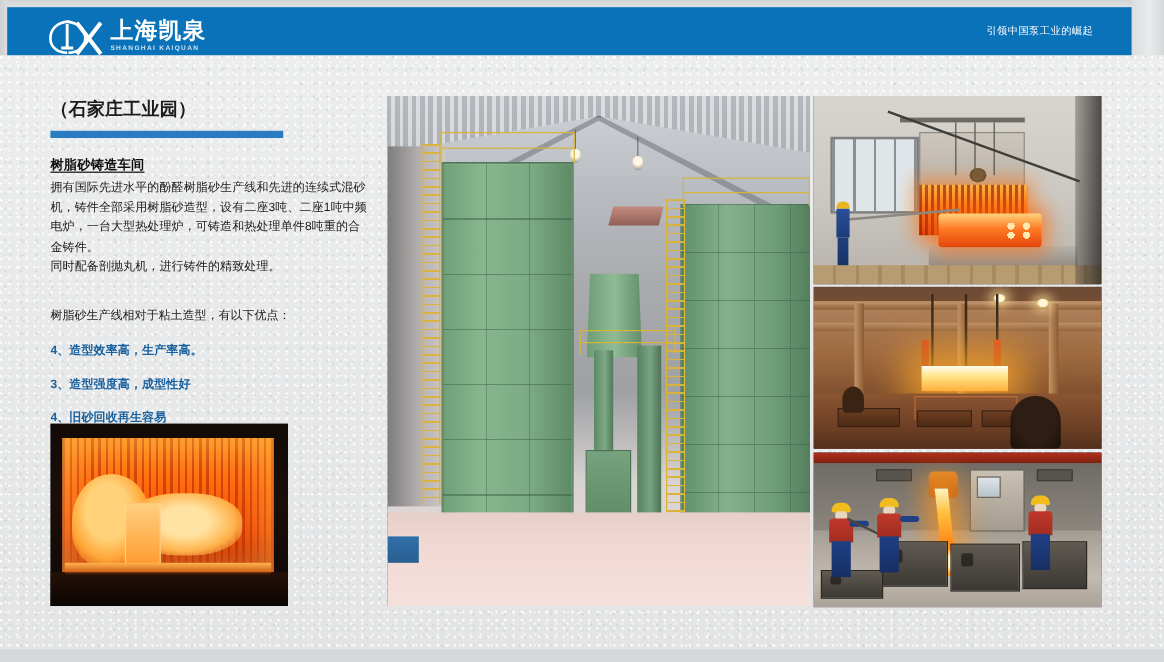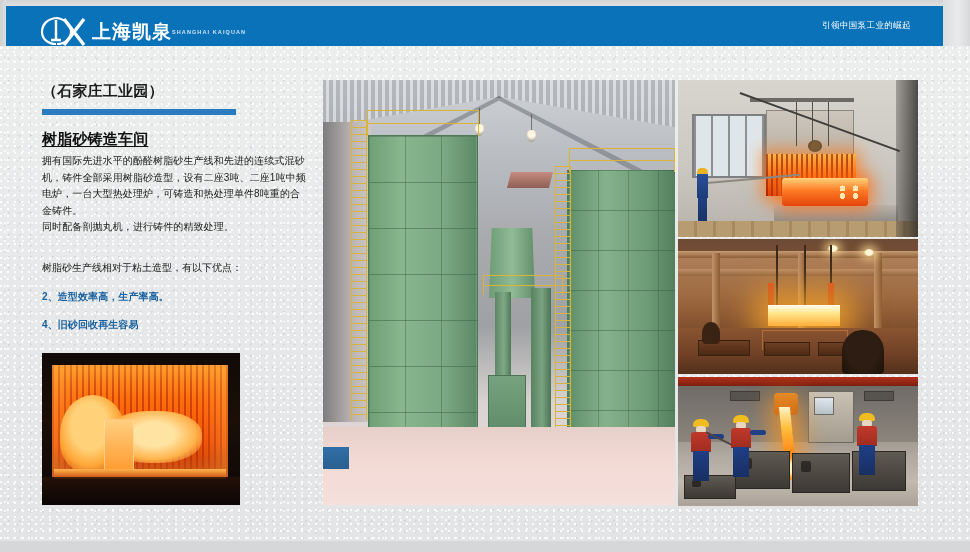--- a/index.html
+++ b/index.html
@@ -68,23 +68,23 @@
     position: absolute;
     left: 34px; top: 8px;
     display: flex;
     align-items: center;
     gap: 6px;
     height: 34px;
   }
   .logo-mark { width: 46px; height: 32px; display: block; }
   .logo-text-wrap {
     display: flex;
+    flex-direction: column;
     justify-content: center;
     line-height: 1;
-    align-items: center;
   }
   .logo-cn {
     color: #ffffff;
     font-size: 19px;
     font-weight: bold;
     letter-spacing: 1px;
     white-space: nowrap;
   }
   .logo-en {
     color: #cfe3f2;
@@ -134,21 +134,21 @@
     letter-spacing: .2px;
   }
   .title-rule {
     margin-top: 7px;
     width: 194px; height: 6px;
     background: #2a7cc0;
   }
 
   .section-heading {
     margin-top: 15px;
-    font-size: 15px;
+    font-size: 11px;
     font-weight: bold;
     color: #111;
     text-decoration: underline;
     text-underline-offset: 2px;
     letter-spacing: .2px;
   }
   .body-para {
     margin-top: 4px;
     font-size: 10px;
     line-height: 16.5px;
@@ -604,21 +604,22 @@
     </div>
     <div class="title-rule"></div>
 
     <div class="section-heading">树脂砂铸造车间</div>
 
     <div class="body-para">拥有国际先进水平的酚醛树脂砂生产线和先进的连续式混砂机，铸件全部采用树脂砂造型，设有二座3吨、二座1吨中频电炉，一台大型热处理炉，可铸造和热处理单件8吨重的合金铸件。</div>
     <div class="body-para tight">同时配备剖抛丸机，进行铸件的精致处理。</div>
 
     <div class="lead-in">树脂砂生产线相对于粘土造型，有以下优点：</div>
 
-    <div class="bullet">2、造型效率高，生产率高。</div>
+    <div class="bullet">4、造型效率高，生产率高。</div>
+    <div class="bullet">3、造型强度高，成型性好</div>
     <div class="bullet">4、旧砂回收再生容易</div>
   </div>
 
   <div class="photo" id="photo-sand-plant">
     <div class="pf-sky"></div>
     <div class="pf-roof"></div>
     <div class="pf-truss"></div>
     <div class="pf-lamp" style="left:152px; top:44px;"></div>
     <div class="pf-lamp" style="left:204px; top:50px;"></div>
     <div class="pf-wall-left"></div>

